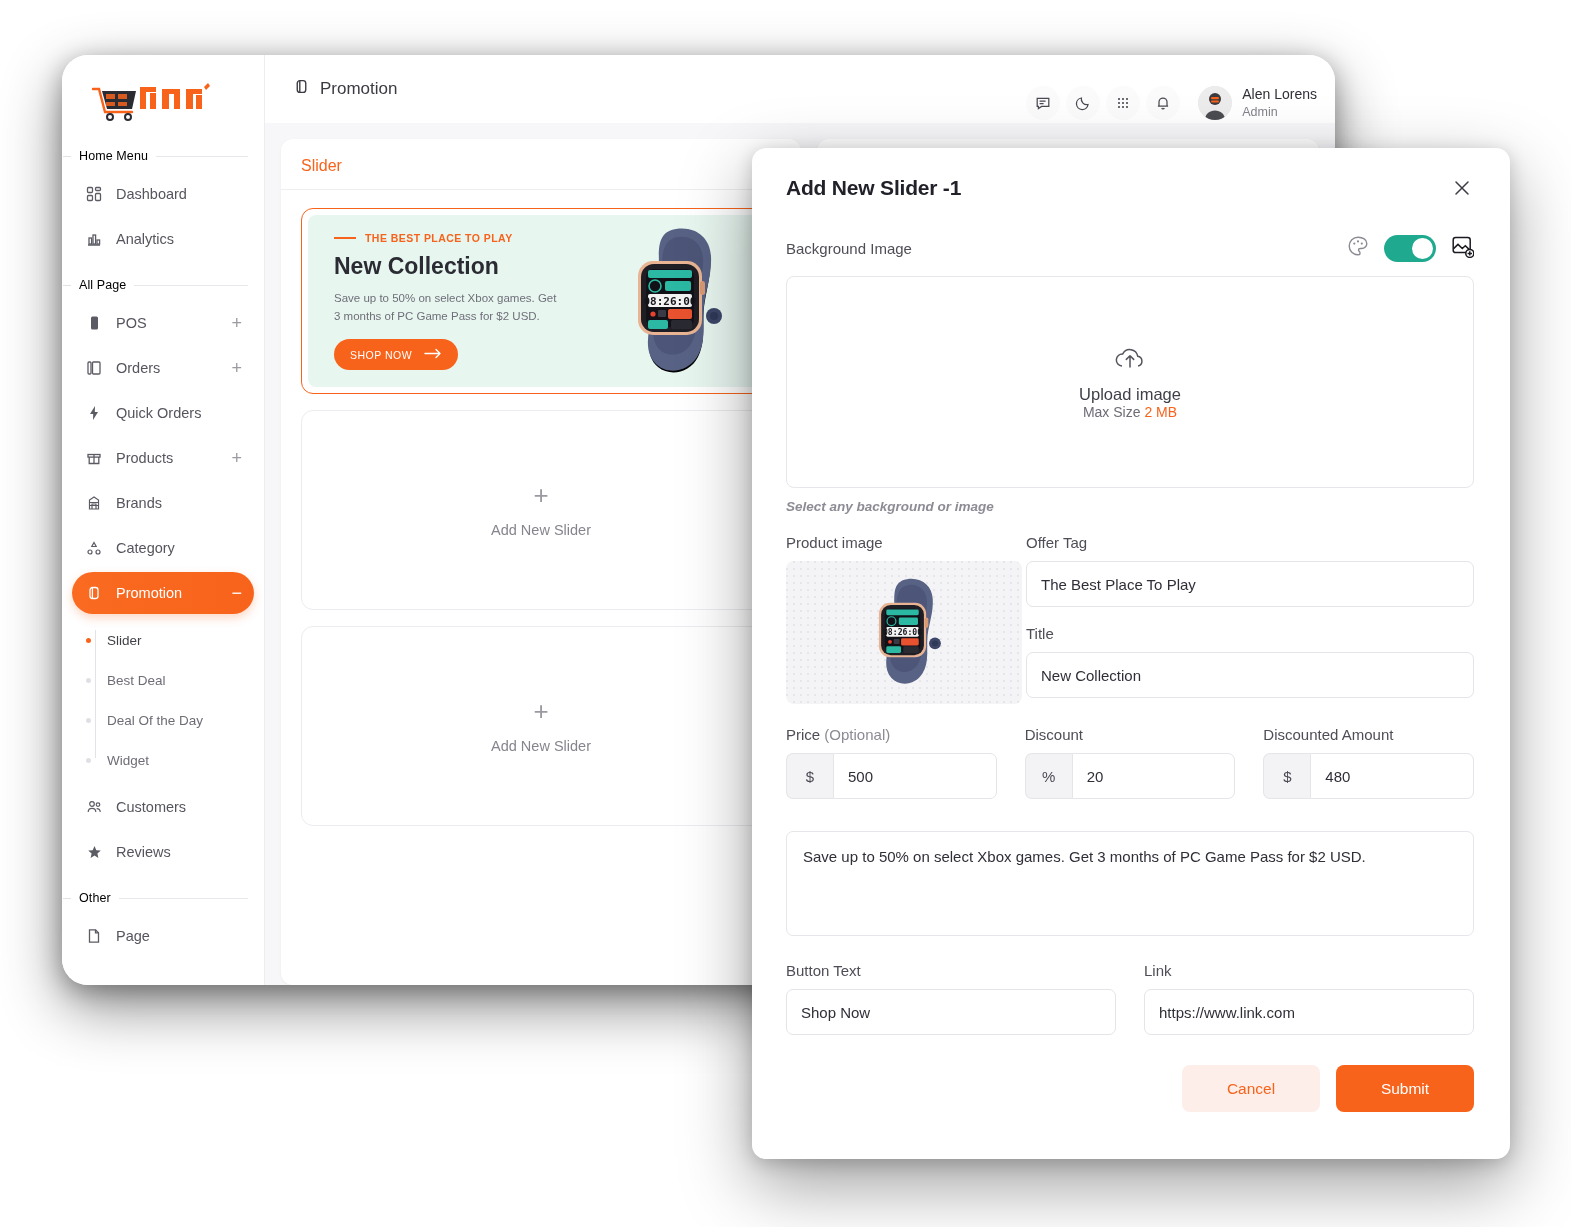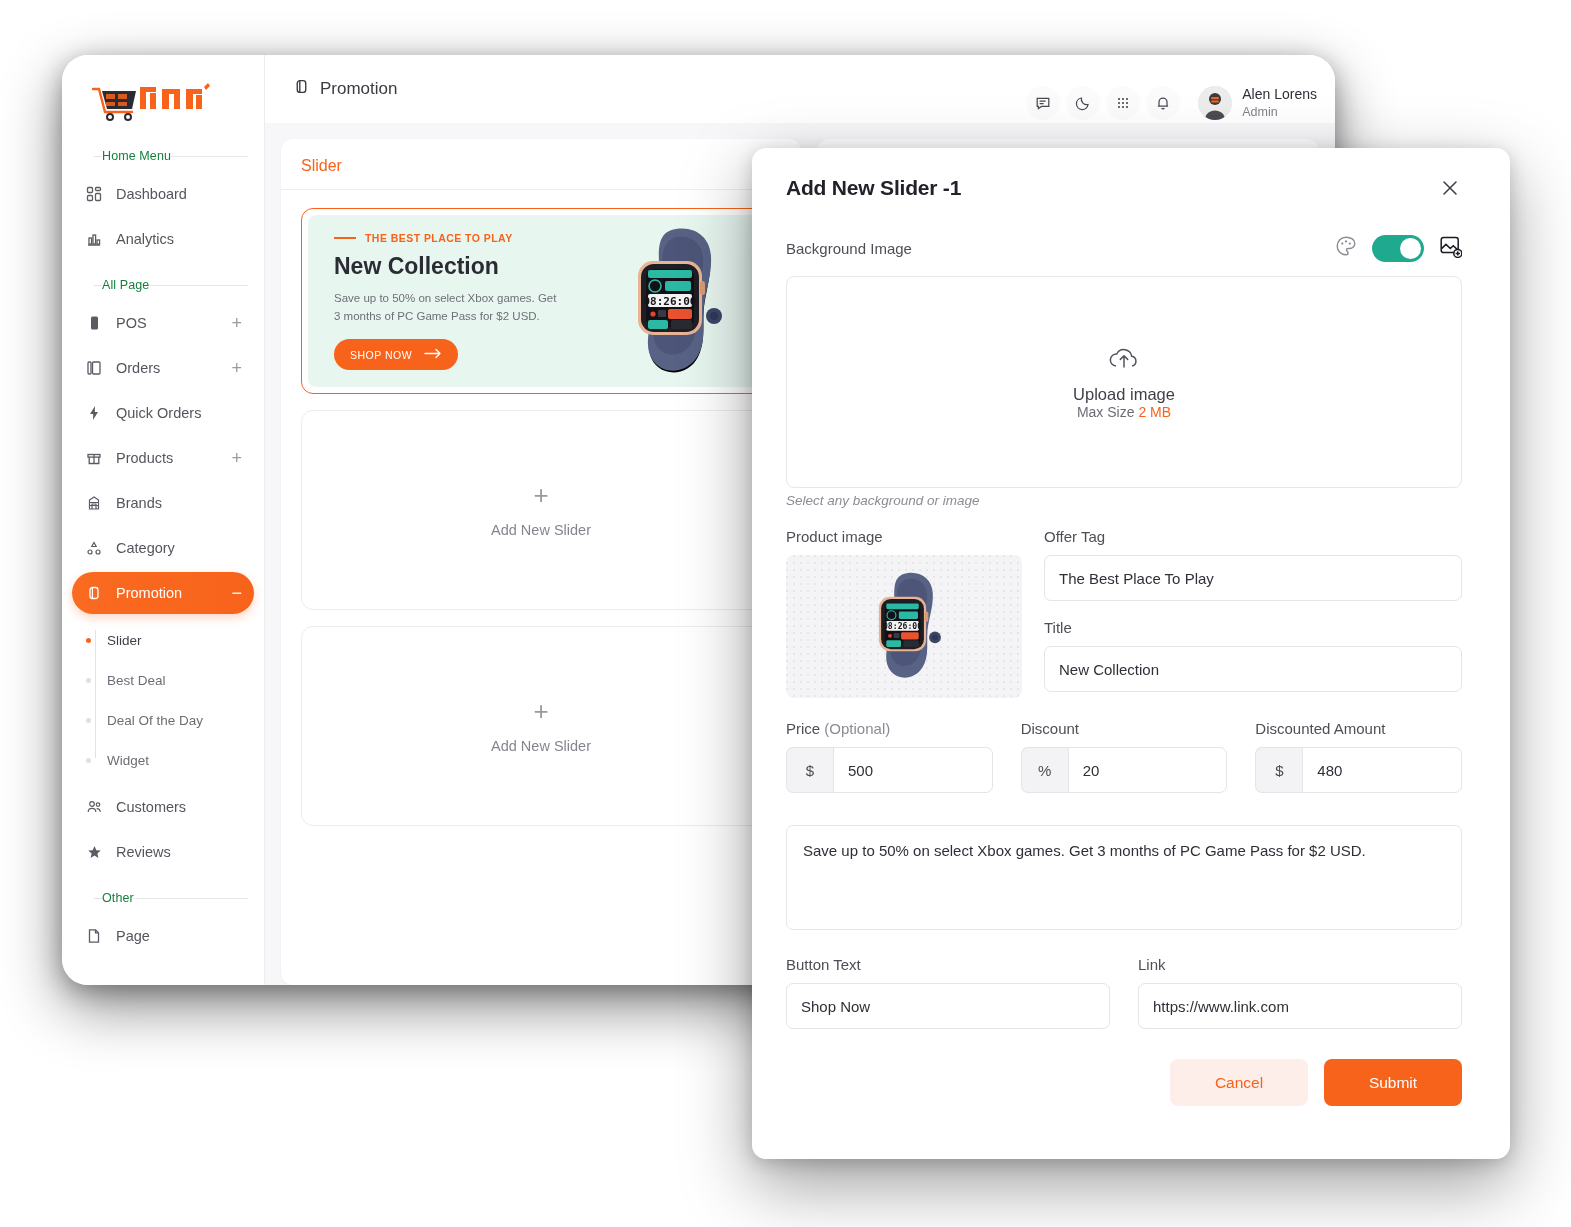--- a/index.html
+++ b/index.html
@@ -27,24 +27,24 @@
     position: absolute; left: 0; top: 0;
     width: 203px; height: 100%;
     background: #ffffff;
     border-right: 1px solid #ededf0;
     padding-top: 14px;
   }
   .logo { padding: 10px 0 0 26px; height: 62px; }
   .logo-svg { display: block; }
 
   .sec-label {
-    display: flex; align-items: center; gap: 0;
-    padding: 0 16px 0 32px;
+    display: flex; align-items: center; gap: 8px;
+    padding: 0 16px 0 1px;
     margin: 18px 0 10px 0;
-    font-size: 12.5px; color: #15803d; letter-spacing: .1px;
+    font-size: 12.5px; color: #000000; letter-spacing: .1px;
     white-space: nowrap;
   }
   .sec-label:before {
     content:""; width: 8px; height:1px; background:#e2e2e6; flex: 0 0 8px;
   }
   .sec-label .line { flex:1; height:1px; background:#e8e8ec; }
 
   .nav-item {
     display: flex; align-items: center;
     height: 42px;
@@ -149,21 +149,21 @@
     gap:14px; color:#85858e; font-size:14.5px; cursor:pointer; background:#fff;
   }
   .add-card .plusbig { font-size:26px; color:#9a9aa2; line-height:1; font-weight:300; }
 
   
   .modal {
     position:absolute; left:752px; top:148px;
     width: 758px; height: 1011px;
     background:#ffffff; border-radius:14px;
     box-shadow: 0 26px 70px rgba(0,0,0,.38), 0 4px 18px rgba(0,0,0,.18);
-    padding: 28px 48px 0 34px;
+    padding: 28px 36px 0 34px;
     overflow:hidden;
   }
   .modal-head { display:flex; align-items:flex-start; }
   .modal-title { font-size:21px; color:#21212a; font-weight:bold; letter-spacing:-.2px;}
   .modal-close { margin-left:auto; cursor:pointer; color:#3c3c45; padding:2px; }
 
   .row-bg-label { display:flex; align-items:center; margin-top:30px; }
   .fld-label { font-size:15px; color:#4e4e57; }
   .bg-tools { margin-left:auto; display:flex; align-items:center; gap:14px; }
   .toggle {
@@ -176,23 +176,23 @@
   }
 
   .dropzone {
     margin-top:14px; height:212px; border:1px solid #e7e7eb; border-radius:8px;
     display:flex; flex-direction:column; align-items:center; justify-content:center;
     gap:0; cursor:pointer; background:#fff;
   }
   .dz-main { font-size:16.5px; color:#3f3f48; margin-top:8px;}
   .dz-sub { font-size:14px; color:#6c6c75; }
   .dz-sub b { color:#f8631b; font-weight:normal; }
-  .hint { font-style:italic; font-size:13.5px; color:#8c8c95; margin-top:5px; }
-
-  .two-col { display:flex; gap:22px; margin-top:20px; }
+  .hint { font-style:italic; font-size:13.5px; color:#8c8c95; margin-top:11px;font-weight:bold; }
+
+  .two-col { display:flex; gap:4px; margin-top:20px; }
   .prod-col { width: 236px; flex:0 0 236px; }
   .prod-thumb {
     margin-top:10px; height:143px; border-radius:8px;
     background:#f4f4f6;
     background-image:
       radial-gradient(circle at 1px 1px, #e6e6ea 1px, transparent 1px);
     background-size: 7px 7px;
     display:flex; align-items:center; justify-content:center;
   }
   .fields-col { flex:1; }

